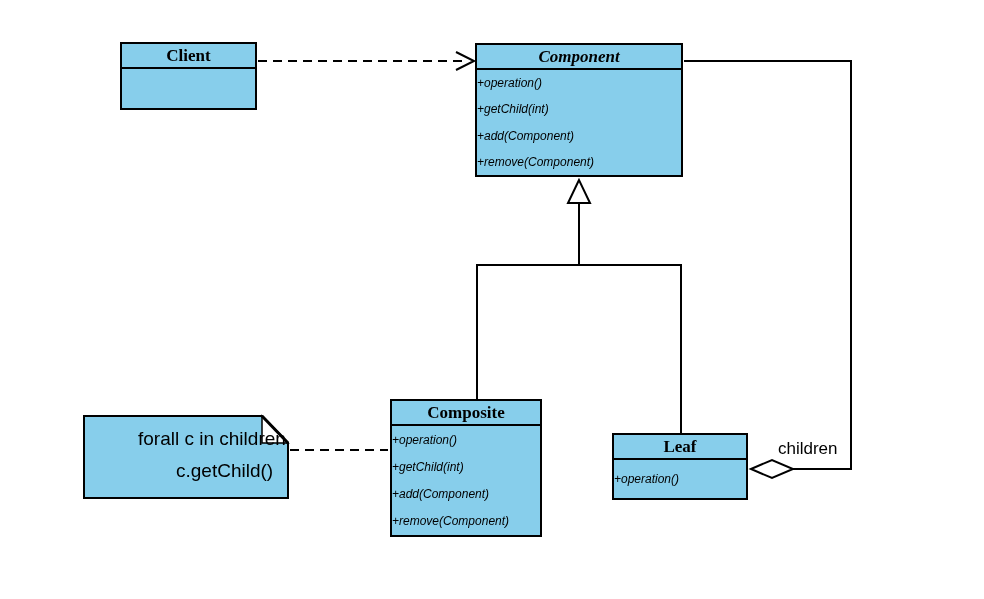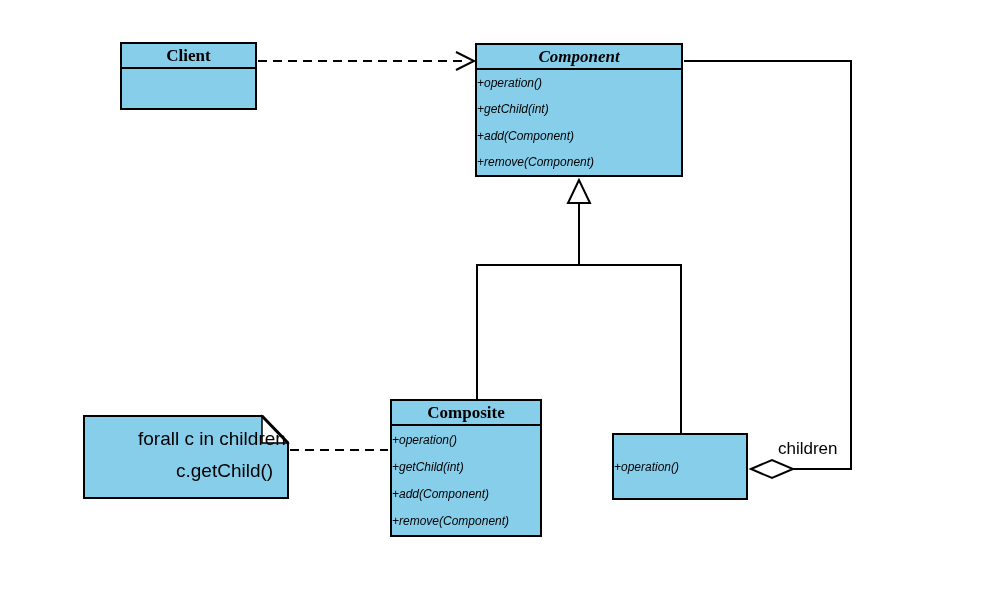--- a/index.html
+++ b/index.html
@@ -119,20 +119,21 @@
     <div class="uml-title">Composite</div>
     <div class="uml-methods">
       <div class="uml-method">+operation()</div>
       <div class="uml-method">+getChild(int)</div>
       <div class="uml-method">+add(Component)</div>
       <div class="uml-method">+remove(Component)</div>
     </div>
   </div>
 
   <div class="uml-class" style="left:612px; top:433px; width:136px; height:67px;">
+    <div class="uml-title">Leaf</div>
     <div class="uml-methods">
       <div class="uml-method">+operation()</div>
     </div>
   </div>
 
   <div class="note-text">
     <div class="note-line1">forall c in children</div>
     <div class="note-line2">c.getChild()</div>
   </div>
 

